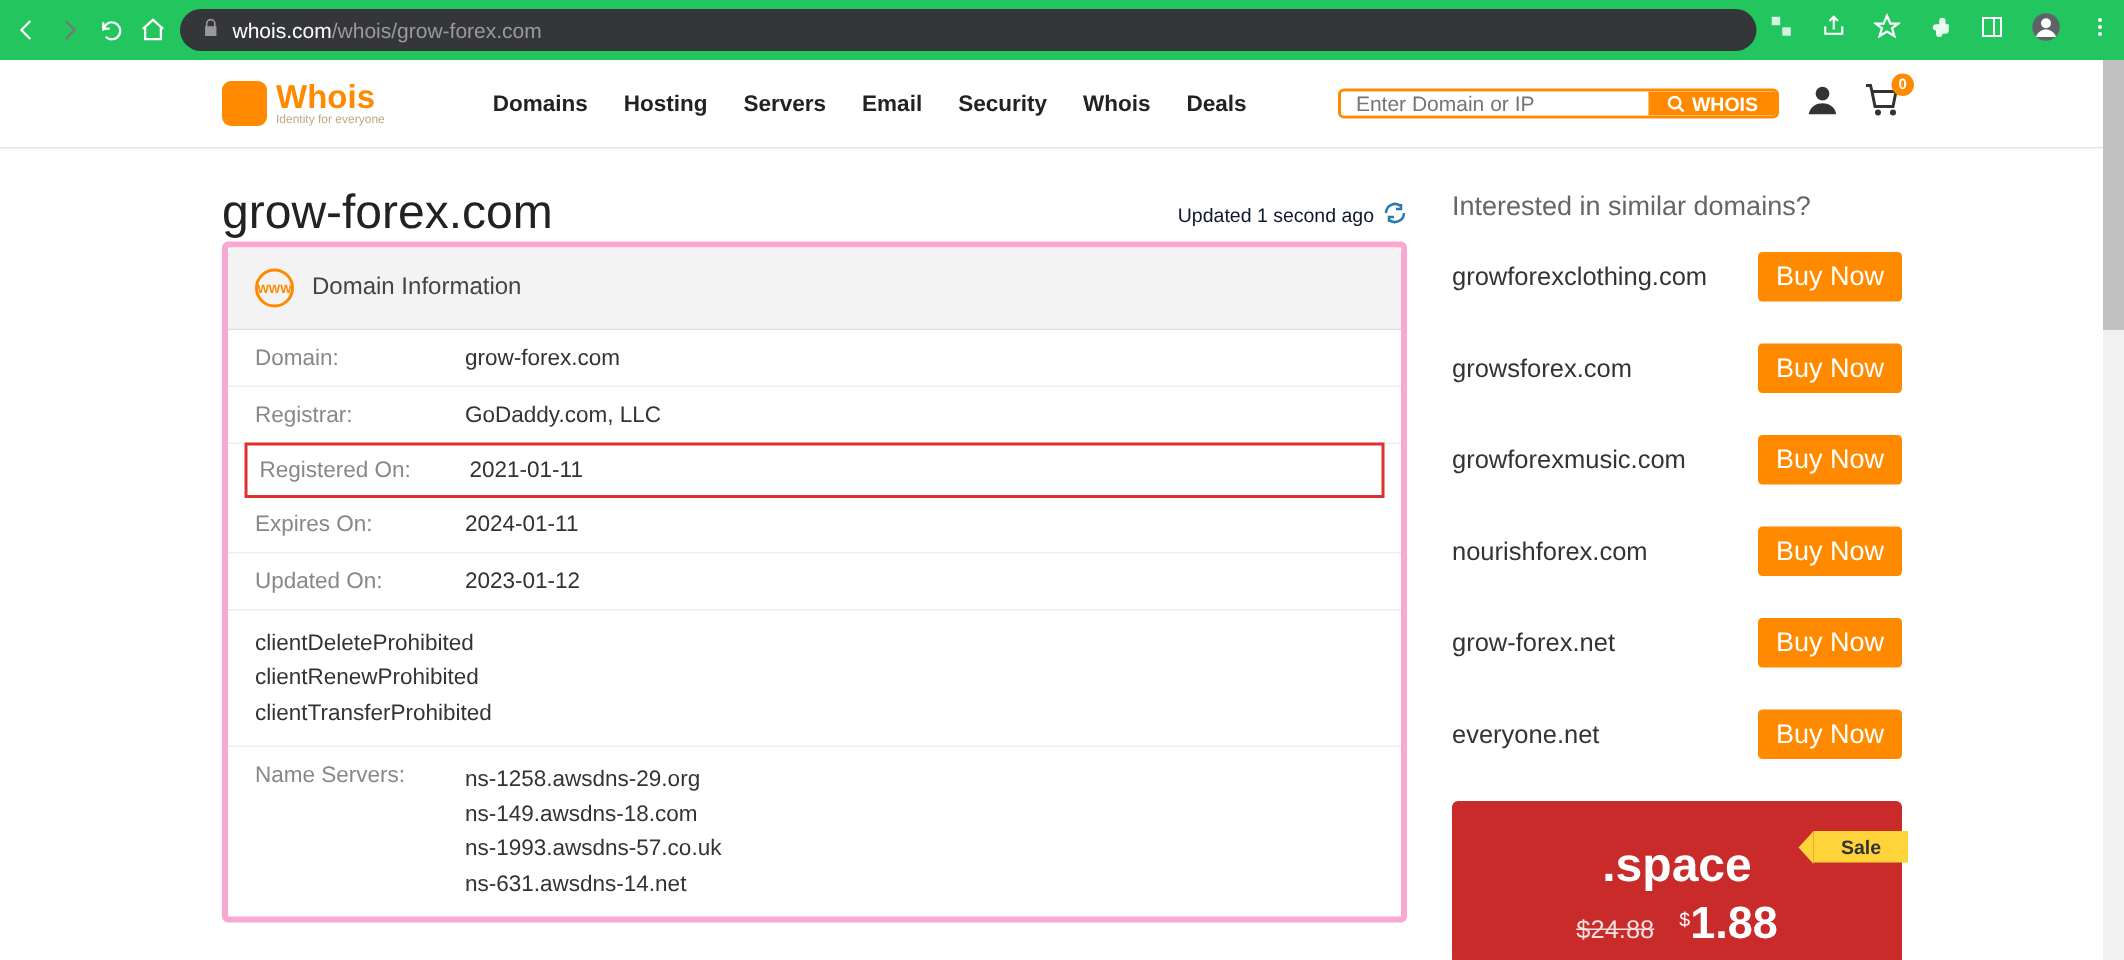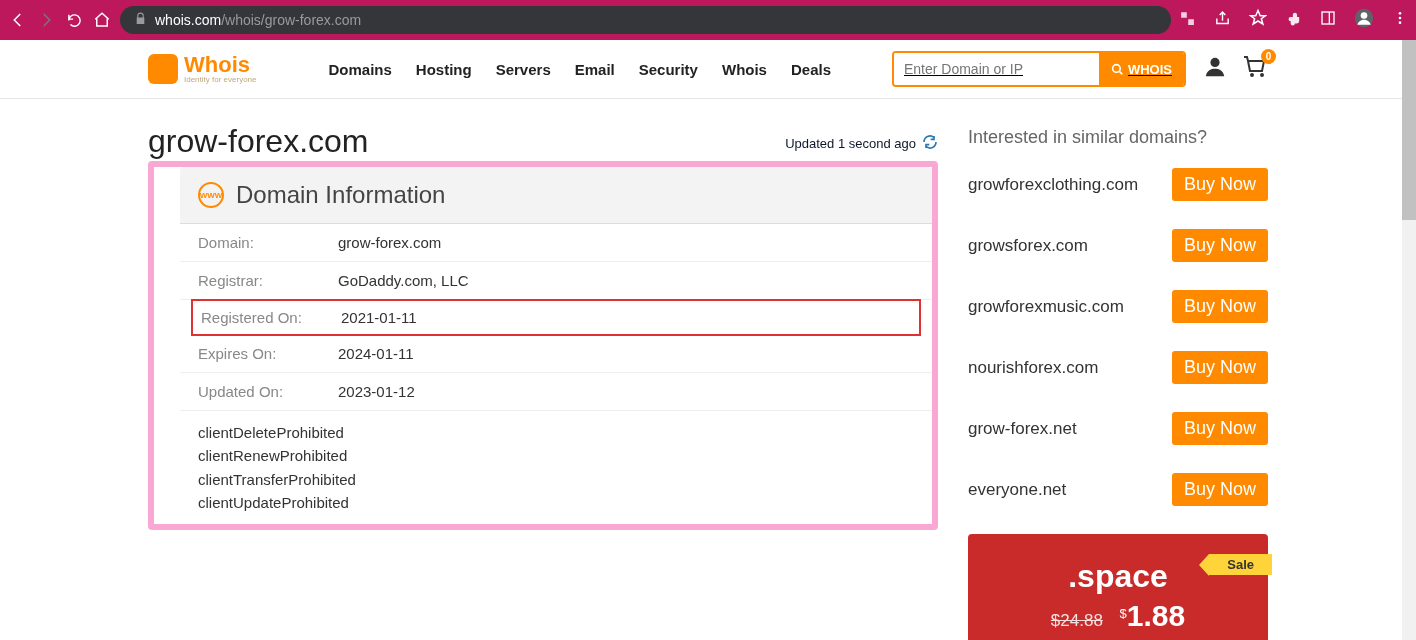--- a/index.html
+++ b/index.html
@@ -1,59 +1,59 @@
 <!DOCTYPE html>
 <html><head>
 <meta charset="utf-8">
 <style>
 * { margin: 0; padding: 0; box-sizing: border-box; font-family: "Segoe UI", Arial, sans-serif; }
 body { width: 1416px; height: 640px; overflow: hidden; background: #fff; }
 
 
-.browser-chrome { background: #be185d; height: 40px; display: flex; align-items: center; padding: 0 8px; gap: 8px; }
+.browser-chrome { background: #22c55e; height: 40px; display: flex; align-items: center; padding: 0 8px; gap: 8px; }
 .chrome-btn { width: 20px; height: 20px; display: flex; align-items: center; justify-content: center; cursor: pointer; }
 .chrome-btn svg { stroke: #fff; fill: none; }
 .chrome-btn.disabled svg { stroke: #777; }
 .address-bar { flex: 1; background: #35363a; border-radius: 20px; height: 28px; display: flex; align-items: center; padding: 0 14px; gap: 8px; color: #fff; font-size: 14px; }
 .address-bar .lock { color: #9a9a9a; }
 .address-bar .url-host { color: #fff; }
 .address-bar .url-path { color: #9a9a9a; }
 .right-icons { display: flex; align-items: center; gap: 18px; }
 .right-icons .ico { color: #fff; cursor: pointer; }
 
 
 .site-header { border-bottom: 1px solid #e5e5e5; }
 .nav-inner { width: 1120px; margin: 0 auto; display: flex; align-items: center; height: 58px; gap: 44px; }
 .logo { display: flex; align-items: center; gap: 6px; margin-right: 28px; }
 .logo-mark { width: 30px; height: 30px; background: #ff8a00; border-radius: 6px; position: relative; }
 .logo-text .big { color: #ff8a00; font-weight: 700; font-size: 22px; line-height: 1; }
 .logo-text .small { color: #bfa87e; font-size: 8px; line-height: 1; }
 .nav-links { display: flex; gap: 24px; }
 .nav-links a { color: #222; font-weight: 600; font-size: 15px; text-decoration: none; cursor: pointer; }
 .search-wrap { margin-left: auto; display: flex; align-items: center; }
-.search-box { display: flex; border: 2px solid #ff8a00; border-radius: 4px; overflow: hidden; height: 36px; text-decoration: underline; }
+.search-box { display: flex; border: 2px solid #ff8a00; border-radius: 4px; overflow: hidden; height: 20px; }
 .search-box input { border: none; outline: none; padding: 0 10px; width: 205px; font-size: 14px; color: #666; }
 .search-box button { background: #ff8a00; color: #fff; border: none; padding: 0 12px; font-weight: 700; font-size: 13px; display: flex; align-items: center; gap: 4px; cursor: pointer; }
 .account-icon { margin-left: 18px; cursor: pointer; }
 .cart-icon { margin-left: 16px; position: relative; cursor: pointer; }
 .cart-badge { position: absolute; top: -6px; right: -8px; background: #ff8a00; color: #fff; font-size: 10px; border-radius: 50%; width: 15px; height: 15px; display: flex; align-items: center; justify-content: center; font-weight: 700; }
 
 
 .content { width: 1120px; margin: 0 auto; display: flex; gap: 30px; padding-top: 24px; }
 .main-col { flex: 1; }
 .side-col { width: 300px; }
 
 .domain-title { font-size: 32px; color: #222; font-weight: 400; margin-bottom: 4px; }
 .updated-row { display: flex; justify-content: flex-end; align-items: center; gap: 6px; font-size: 13px; color: #0f172a; margin-top: -30px; margin-bottom: 8px; }
 .refresh-icon { color: #2a7ab0; cursor: pointer; }
 
-.info-card { border: 6px solid #f9a8d4; border-radius: 4px; padding-left: 26px; }
+.info-card { border: 4px solid #f9a8d4; border-radius: 4px; }
 .card-head { background: #f3f3f3; border-bottom: 1px solid #ddd; padding: 14px 18px; display: flex; align-items: center; gap: 12px; border-radius: 4px 4px 0 0; }
 .card-head .www-badge { width: 26px; height: 26px; border: 2px solid #ff8a00; border-radius: 50%; display: flex; align-items: center; justify-content: center; font-size: 8px; font-weight: 700; color: #ff8a00; }
-.card-head h2 { font-size: 24px; font-weight: 400; color: #444; }
+.card-head h2 { font-size: 16px; font-weight: 400; color: #444; }
 
 .info-table { width: 100%; }
 .info-row { display: flex; border-bottom: 1px solid #eee; padding: 10px 18px; }
 .info-row:last-child { border-bottom: none; }
 .info-row .label { width: 140px; color: #888; font-size: 15px; }
 .info-row .val { color: #333; font-size: 15px; }
 .info-row .val div { line-height: 1.55; }
 .info-row.highlight { border: 2px solid #e03131; margin: -1px 11px; padding: 8px 8px; }
 
 
@@ -217,21 +217,29 @@
         </div>
         <div class="info-row">
           <div class="label">Updated On:</div>
           <div class="val">2023-01-12</div>
         </div>
         <div class="info-row">
           <div class="val">
             <div>clientDeleteProhibited</div>
             <div>clientRenewProhibited</div>
             <div>clientTransferProhibited</div>
-            <div>clientUpdateProhibited</div>
+          </div>
+        </div>
+        <div class="info-row">
+          <div class="label">Name Servers:</div>
+          <div class="val">
+            <div>ns-1258.awsdns-29.org</div>
+            <div>ns-149.awsdns-18.com</div>
+            <div>ns-1993.awsdns-57.co.uk</div>
+            <div>ns-631.awsdns-14.net</div>
           </div>
         </div>
       </div>
     </div>
   </div>
 
   <div class="side-col">
     <div class="side-title">Interested in similar domains?</div>
 
     <div class="similar-row">

